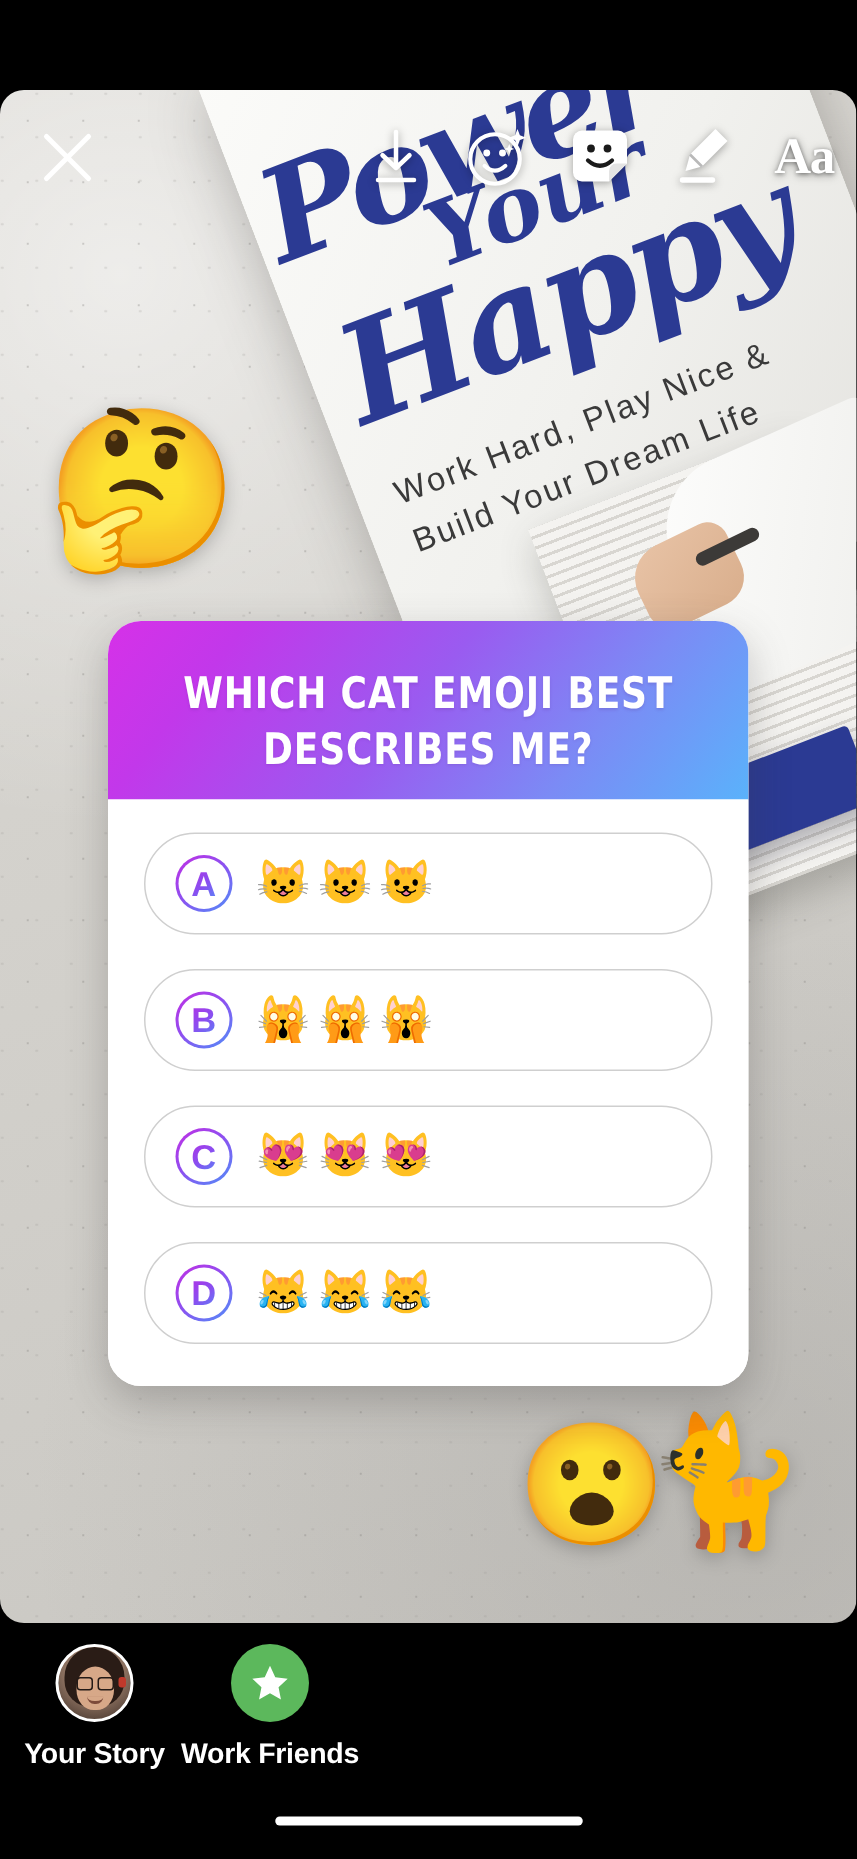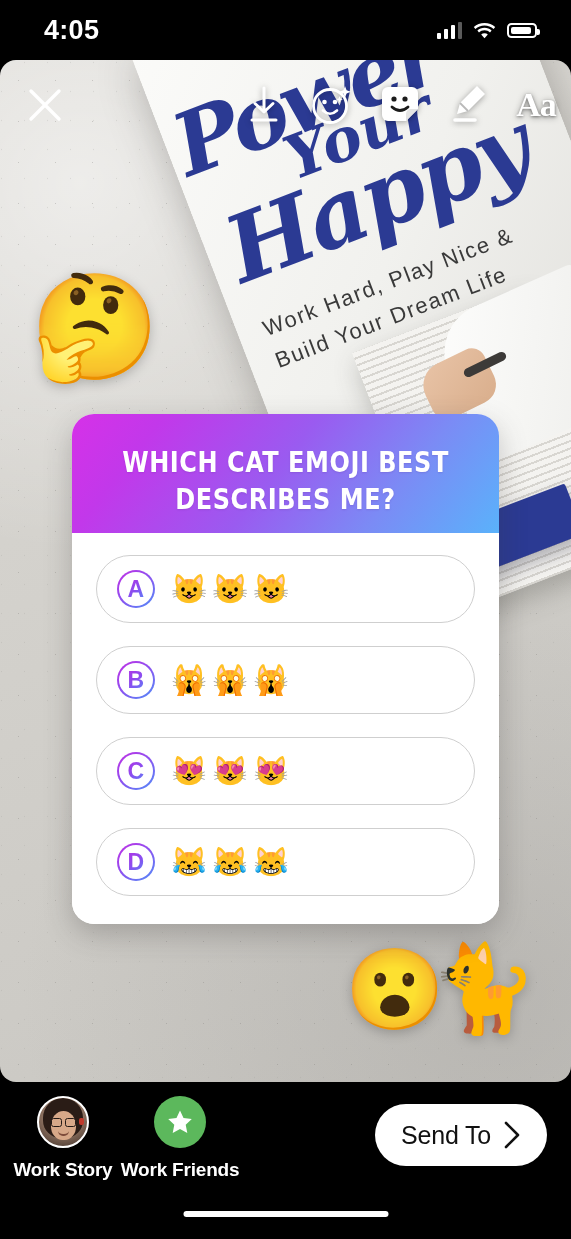--- a/index.html
+++ b/index.html
@@ -195,41 +195,20 @@
   .homebar {
     position:absolute; left:50%; transform:translateX(-50%); bottom:22px;
     width:205px; height:6px; background:#fff; border-radius:3px;
   }
 </style>
 </head>
 <body>
 
 <div class="phone">
 
-  <div class="statusbar">
-    <div class="clock">4:05</div>
-    <div class="status-icons">
-      <div class="signal">
-        <i class="b1"></i>
-          <i class="b2"></i>
-          <i class="b3"></i>
-          <i class="b4"></i>
-      </div>
-      <div class="wifi">
-        <svg width="23" height="17" viewBox="0 0 23 17">
-          <path d="M11.5 3.6c3.5 0 6.7 1.3 9.1 3.4l1.6-1.9C19.4 2.5 15.6 1 11.5 1S3.6 2.5.8 5.1l1.6 1.9C4.8 4.9 8 3.6 11.5 3.6z" fill="#fff"></path>
-          <path d="M11.5 8.3c2.1 0 4 .8 5.5 2.1l1.6-1.9c-1.9-1.7-4.4-2.7-7.1-2.7s-5.2 1-7.1 2.7l1.6 1.9c1.5-1.3 3.4-2.1 5.5-2.1z" fill="#fff"></path>
-          <path d="M11.5 16.2l3.3-3.8c-.9-.8-2-1.2-3.3-1.2s-2.4.5-3.3 1.2l3.3 3.8z" fill="#fff"></path>
-        </svg>
-      </div>
-      <div class="batt">
-          <span></span>
-        </div>
-    </div>
-  </div>
 
   <div class="canvas">
     <div class="speckle"></div>
 
     <div class="book">
       <div class="book-inner">
 
         <div class="bk-t1">Power</div>
         <div class="bk-t2">Your</div>
         <div class="bk-t3">Happy</div>
@@ -339,35 +318,29 @@
   <div class="bottombar">
 
     <div class="share-item share-story">
       <div class="avatar">
         <div class="av-hair"></div>
         <div class="av-face"></div>
         <div class="av-glass"></div>
         <div class="av-smile"></div>
         <div class="av-dot"></div>
       </div>
-      <div class="share-label">Work Story</div>
+      <div class="share-label">Your Story</div>
     </div>
 
     <div class="share-item share-cf">
       <div class="cf-badge">
         <svg width="26" height="26" viewBox="0 0 26 26">
           <path d="M13 1.5 l3.5 7.6 8.3 1 -6.1 5.7 1.6 8.2 -7.3 -4.1 -7.3 4.1 1.6 -8.2 -6.1 -5.7 8.3 -1z" fill="#fff"></path>
         </svg>
       </div>
       <div class="share-label">Work Friends</div>
     </div>
 
-    <div class="sendto">
-      <span class="sendto-label">Send To</span>
-      <svg width="17" height="28" viewBox="0 0 17 28">
-        <path d="M2 2 L14 14 L2 26" stroke="#111" stroke-width="2.6" fill="none" stroke-linecap="round" stroke-linejoin="round"></path>
-      </svg>
-    </div>
 
     <div class="homebar"></div>
   </div>
 
 </div>
 
 </body></html>

